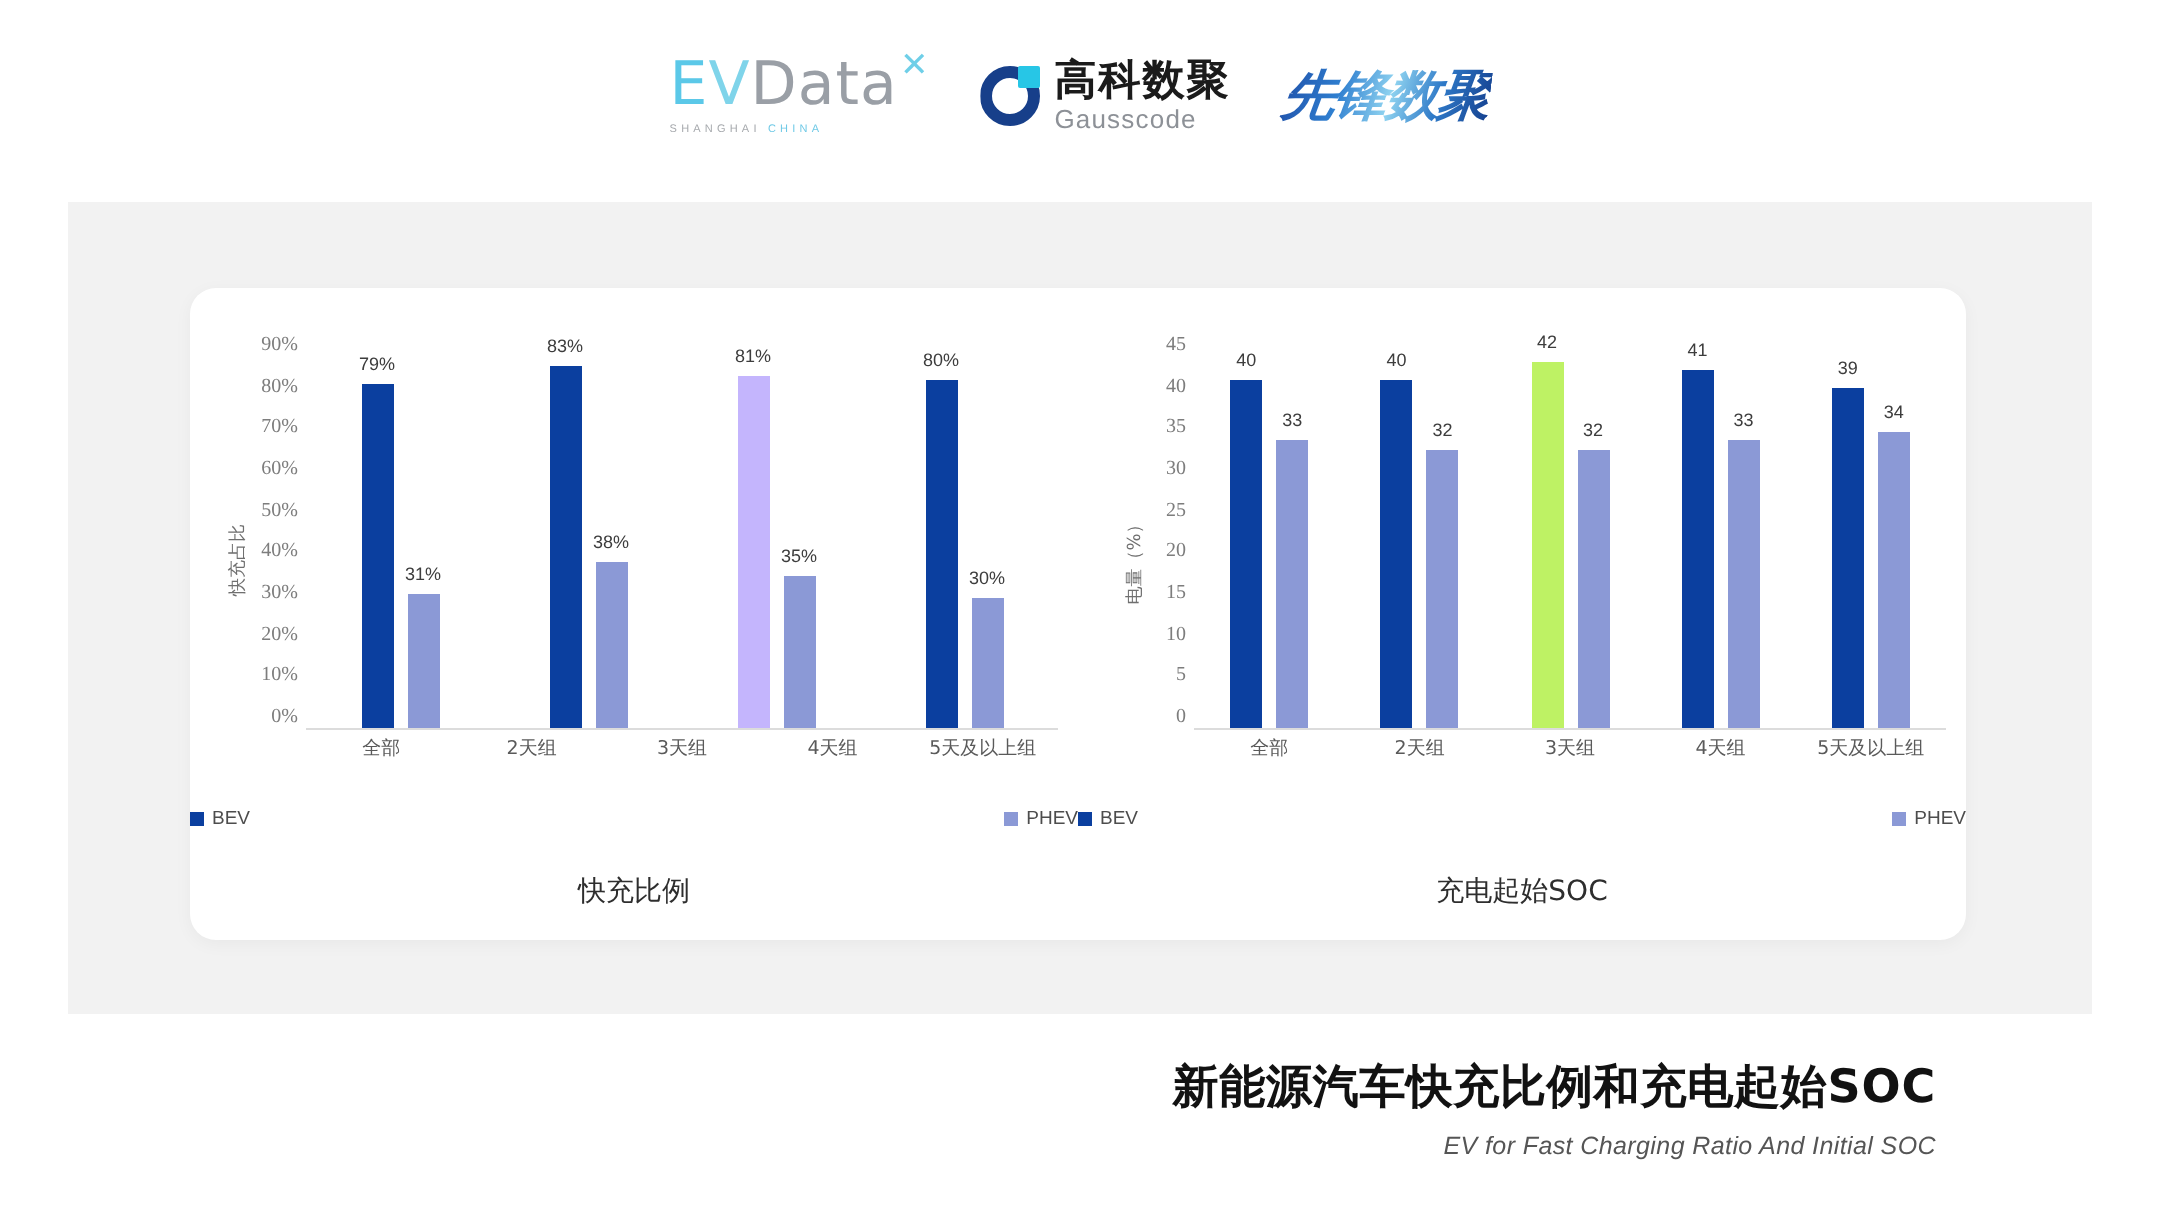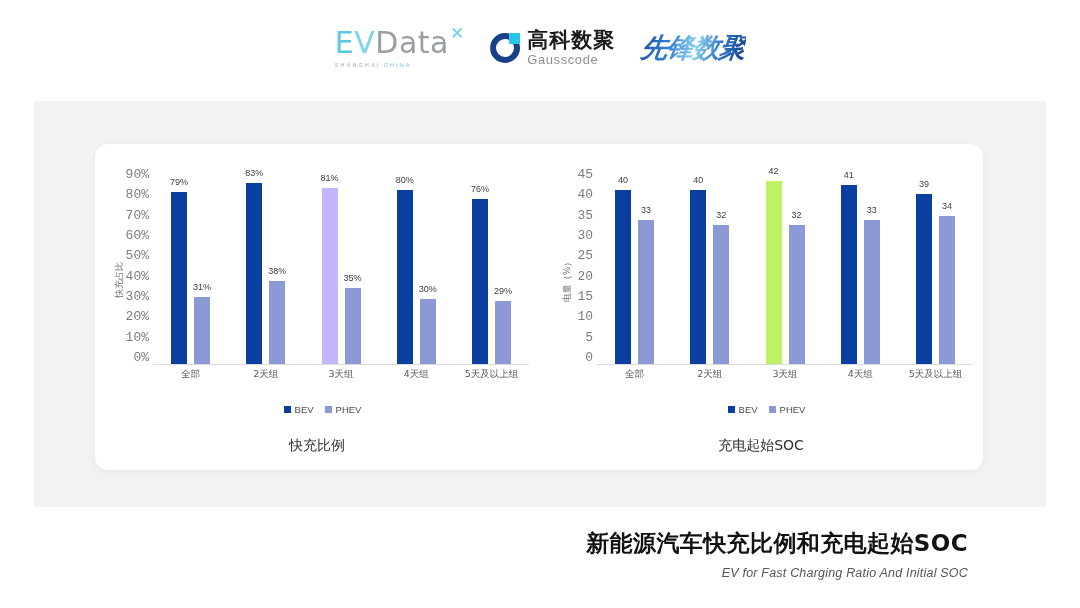--- a/index.html
+++ b/index.html
@@ -95,21 +95,21 @@
     position:absolute;left:6px;top:50%;
     transform:translateY(-50%) rotate(-90deg);transform-origin:center;
     font-size:9px;color:#6f6f6f;white-space:nowrap;
     font-family:"DejaVu Sans","Liberation Sans",sans-serif;
   }
   .ticks{
     position:absolute;left:20px;top:8px;width:34px;height:196px;
     display:flex;flex-direction:column;justify-content:space-between;
     align-items:flex-end;
   }
-  .tick{font-size:13px;color:#7d7d7d;line-height:1;font-family:Liberation Mono, monospace;}
+  .tick{font-size:10px;color:#7d7d7d;line-height:1;font-family:Liberation Serif, serif;}
 
   .plot{
     position:absolute;left:58px;right:10px;top:8px;height:196px;
     border-bottom:1px solid #dcdcdc;
     display:flex;align-items:flex-end;justify-content:space-around;
   }
   .group{
     height:100%;display:flex;align-items:flex-end;justify-content:center;
     gap:7px;flex:1;position:relative;
   }
@@ -125,21 +125,21 @@
   .cats{
     position:absolute;left:58px;right:10px;top:208px;height:16px;
     display:flex;justify-content:space-around;
   }
   .cat{
     flex:1;text-align:center;font-size:9.5px;color:#5a5a5a;
     font-family:"DejaVu Sans","Liberation Sans",sans-serif;
   }
 
   .legend{
-    margin-top:4px;display:flex;justify-content:center;align-items:center;gap:11px;padding-left:11px;
+    margin-top:4px;display:flex;justify-content:space-between;align-items:center;gap:11px;
   }
   .lg-item{display:flex;align-items:center;gap:4px;}
   .swatch{width:7px;height:7px;display:inline-block;}
   .sw-bev{background:#0b3f9f;}
   .sw-phev{background:#8b99d6;}
   .lg-txt{font-size:9.5px;color:#4d4d4d;font-family:"Liberation Sans",sans-serif;}
 
   .chart-caption{
     margin-top:22px;text-align:center;font-size:14px;color:#2e2e2e;
     font-family:"DejaVu Sans","Liberation Sans",sans-serif;
@@ -240,28 +240,20 @@
             </div>
           </div>
           <div class="group">
             <div class="bar bev" style="height: 88.8889%; background: rgb(11, 63, 159);">
               <span class="lbl">80%</span>
             </div>
             <div class="bar phev" style="height: 33.3333%; background: rgb(139, 153, 214);">
               <span class="lbl">30%</span>
             </div>
           </div>
-          <div class="group">
-            <div class="bar bev" style="height: 84.4444%; background: rgb(11, 63, 159);">
-              <span class="lbl">76%</span>
-            </div>
-            <div class="bar phev" style="height: 32.2222%; background: rgb(139, 153, 214);">
-              <span class="lbl">29%</span>
-            </div>
-          </div>
         </div>
       <div class="cats">
           <div class="cat">全部</div>
           <div class="cat">2天组</div>
           <div class="cat">3天组</div>
           <div class="cat">4天组</div>
           <div class="cat">5天及以上组</div>
         </div>
     </div>
     <div class="legend">

